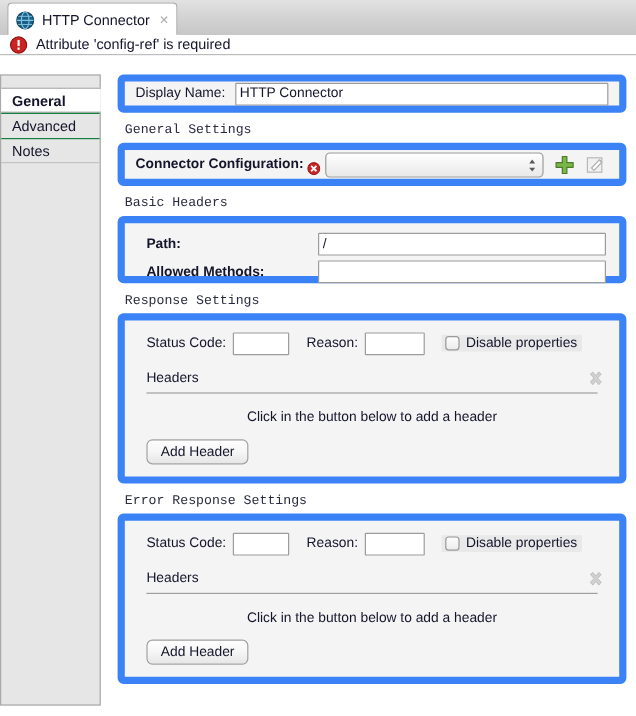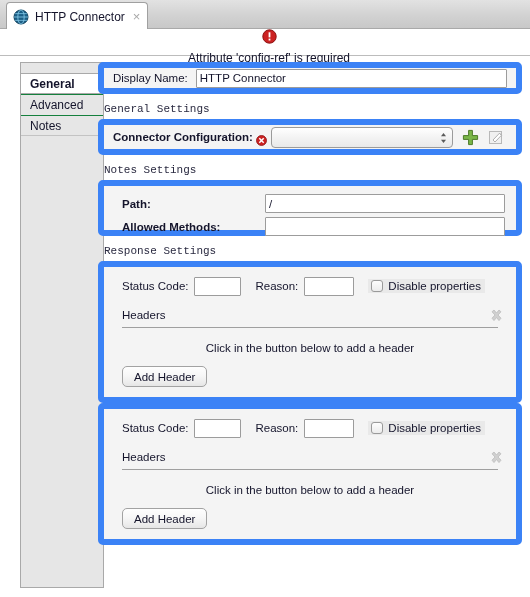--- a/index.html
+++ b/index.html
@@ -54,37 +54,36 @@
   }
   .globe {
     width: 16px; height: 16px;
     flex: 0 0 16px;
   }
 
   
   .errbar {
     position: absolute;
     left: 0; top: 29px;
-    width: 530px; height: 27px;
+    width: 530px; height: 17px;
     background: #ffffff;
     border-bottom: 1px solid #bcbcbc;
     display: flex;
     align-items: center;
     padding-left: 8px;
     box-sizing: border-box;
     gap: 7px;
-    flex-direction: column;
   }
   .err-icon { width: 15px; height: 15px; flex: 0 0 15px; }
   .err-text { font-size: 12px; color: #14142b; white-space: nowrap; }
 
   
   .sidebar {
     position: absolute;
-    left: 20px; top: 62px;
+    left: 0; top: 62px;
     width: 84px; height: 526px;
     background: #e6e6e6;
     border: 1px solid #a9a9a9;
     box-sizing: border-box;
     padding-top: 10px;
   }
   .side-item {
     height: 21px;
     line-height: 21px;
     padding-left: 9px;
@@ -301,21 +300,21 @@
     </span>
     <span class="iconbtn disabled">
       <svg viewBox="0 0 17 17" width="17" height="17">
         <rect x="1.5" y="2.5" width="12" height="12" fill="#f0f0f0" stroke="#b8b8b8" stroke-width="1"></rect>
         <path d="M5 11 L11.5 4.2 L13.5 6.2 L7 13 Z" fill="#ffffff" stroke="#b0b0b0" stroke-width="1"></path>
         <path d="M11.5 4.2 L13.5 6.2" stroke="#b0b0b0" stroke-width="1"></path>
       </svg>
     </span>
   </div>
 
-  <div class="grouplabel">Notes Settings</div>
+  <div class="grouplabel">Basic Headers</div>
   <div class="panel bs-panel">
     <div class="bs-row">
       <span class="lbl">Path:</span>
       <input class="txt bs-input" type="text" value="/" style="">
     </div>
     <div class="bs-row">
       <span class="lbl">Allowed Methods:</span>
       <input class="txt bs-input" type="text" value="" style="">
     </div>
   </div>
@@ -340,20 +339,21 @@
         <svg viewBox="0 0 17 17" width="17" height="17">
           <path d="M4 4.8 L6 3 L8.5 6 L11 3 L13 4.8 L10 8 L13 11.2 L11 13.6 L8.5 10.5 L6 13.6 L4 11.2 L7 8 Z" fill="#d0d0d0" stroke="#bcbcbc" stroke-width="0.8" stroke-linejoin="round"></path>
         </svg>
       </span>
     </div>
     <div class="hdr-rule"></div>
     <div class="hint">Click in the button below to add a header</div>
     <button class="btn">Add Header</button>
   </div>
 
+  <div class="grouplabel">Error Response Settings</div>
   <div class="panel rs-panel">
     <div class="rs-top">
       <span class="lbl">Status Code:</span>
       <input class="txt sc-input" type="text" value="" style="">
       <span class="spacer-a"></span>
       <span class="lbl">Reason:</span>
       <input class="txt rs-input" type="text" value="" style="">
       <span class="spacer-b"></span>
       <span class="chkwrap">
         <span class="chk"></span>

